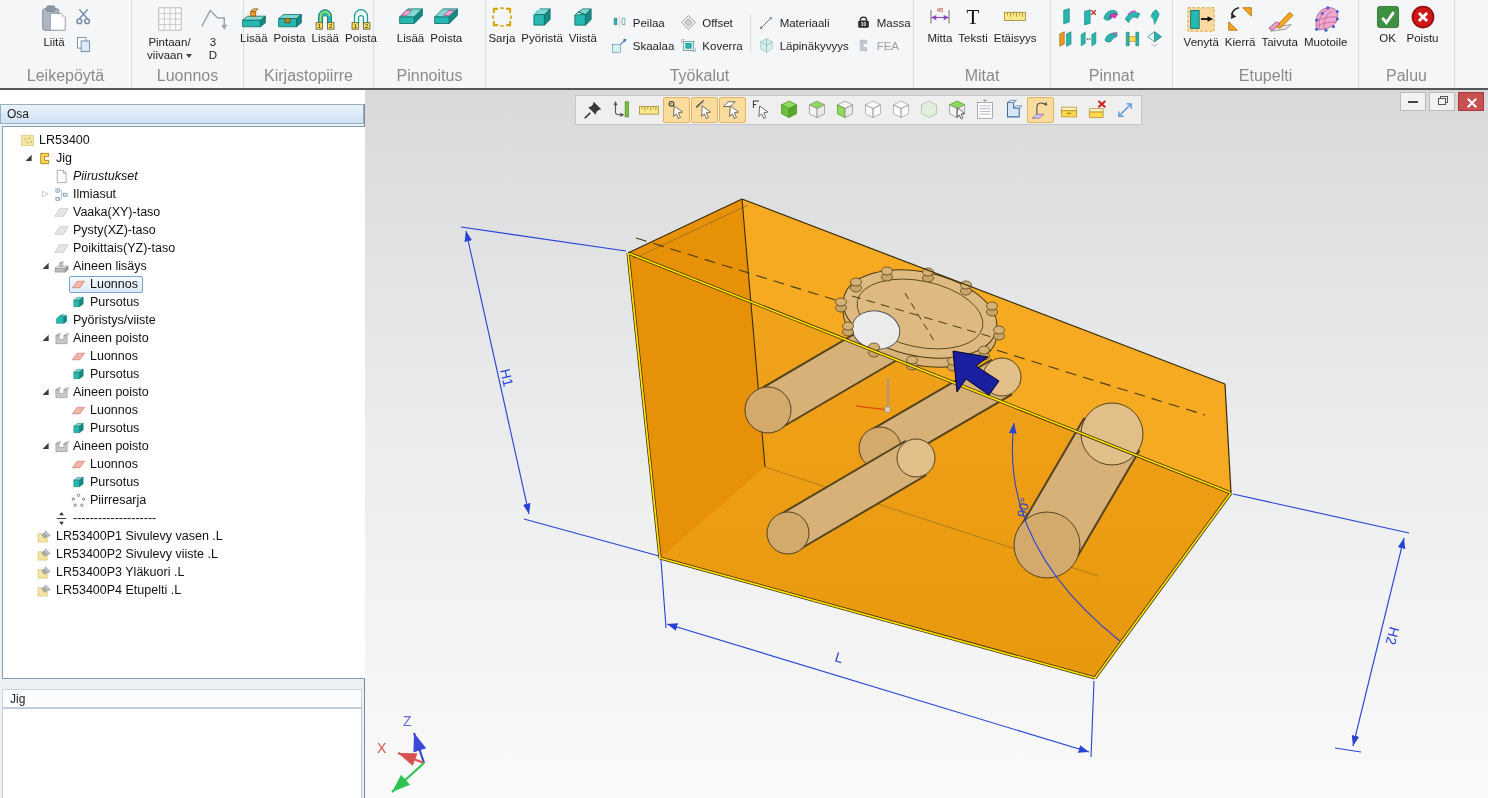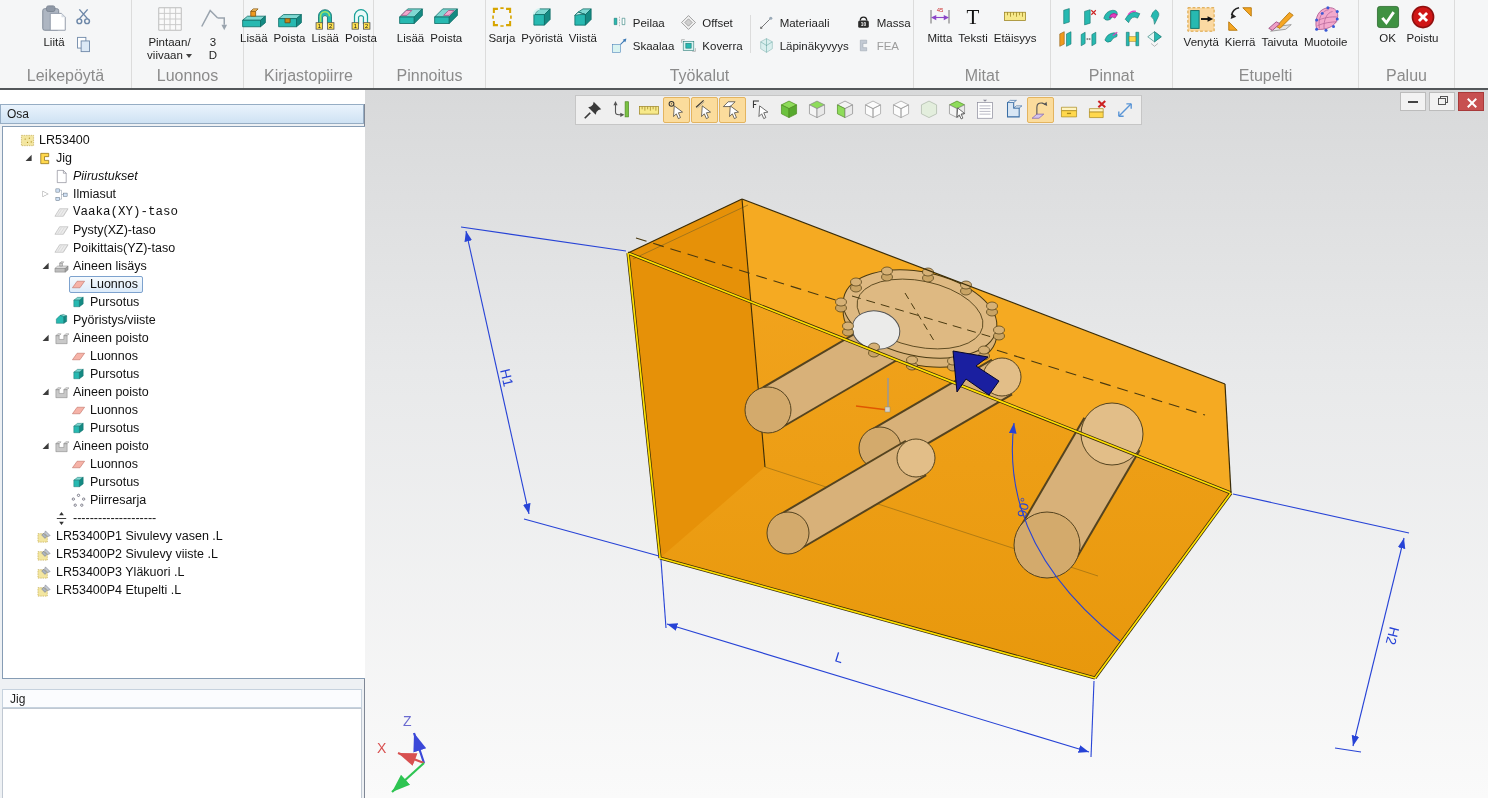--- a/index.html
+++ b/index.html
@@ -779,21 +779,21 @@
       </div>
       <div class="tree-row" style="padding-left: 36px;">
         <span class="tw closed">▷</span>
         <span class="itemwrap">
           <span class="ti"><svg width="100%" height="100%">
               <use href="#configs-icon" width="100%" height="100%"></use>
             </svg></span>
           <span class="lbl">Ilmiasut</span>
         </span>
       </div>
-      <div class="tree-row" style="padding-left: 36px; font-family: Liberation Mono, monospace;">
+      <div class="tree-row" style="padding-left: 36px;">
         <span class="tw"></span>
         <span class="itemwrap">
           <span class="ti"><svg width="100%" height="100%">
               <use href="#plane-icon" width="100%" height="100%"></use>
             </svg></span>
           <span class="lbl">Vaaka(XY)-taso</span>
         </span>
       </div>
       <div class="tree-row" style="padding-left: 36px;">
         <span class="tw"></span>

